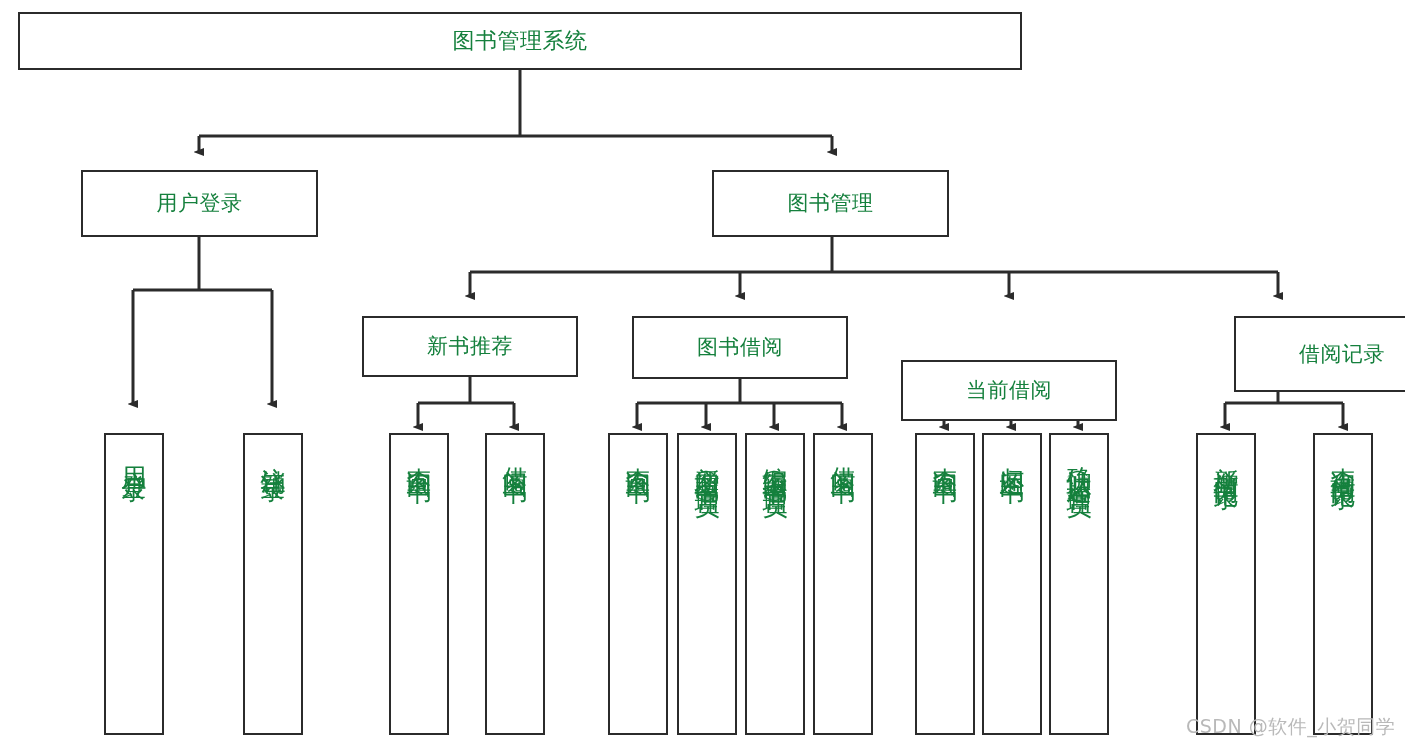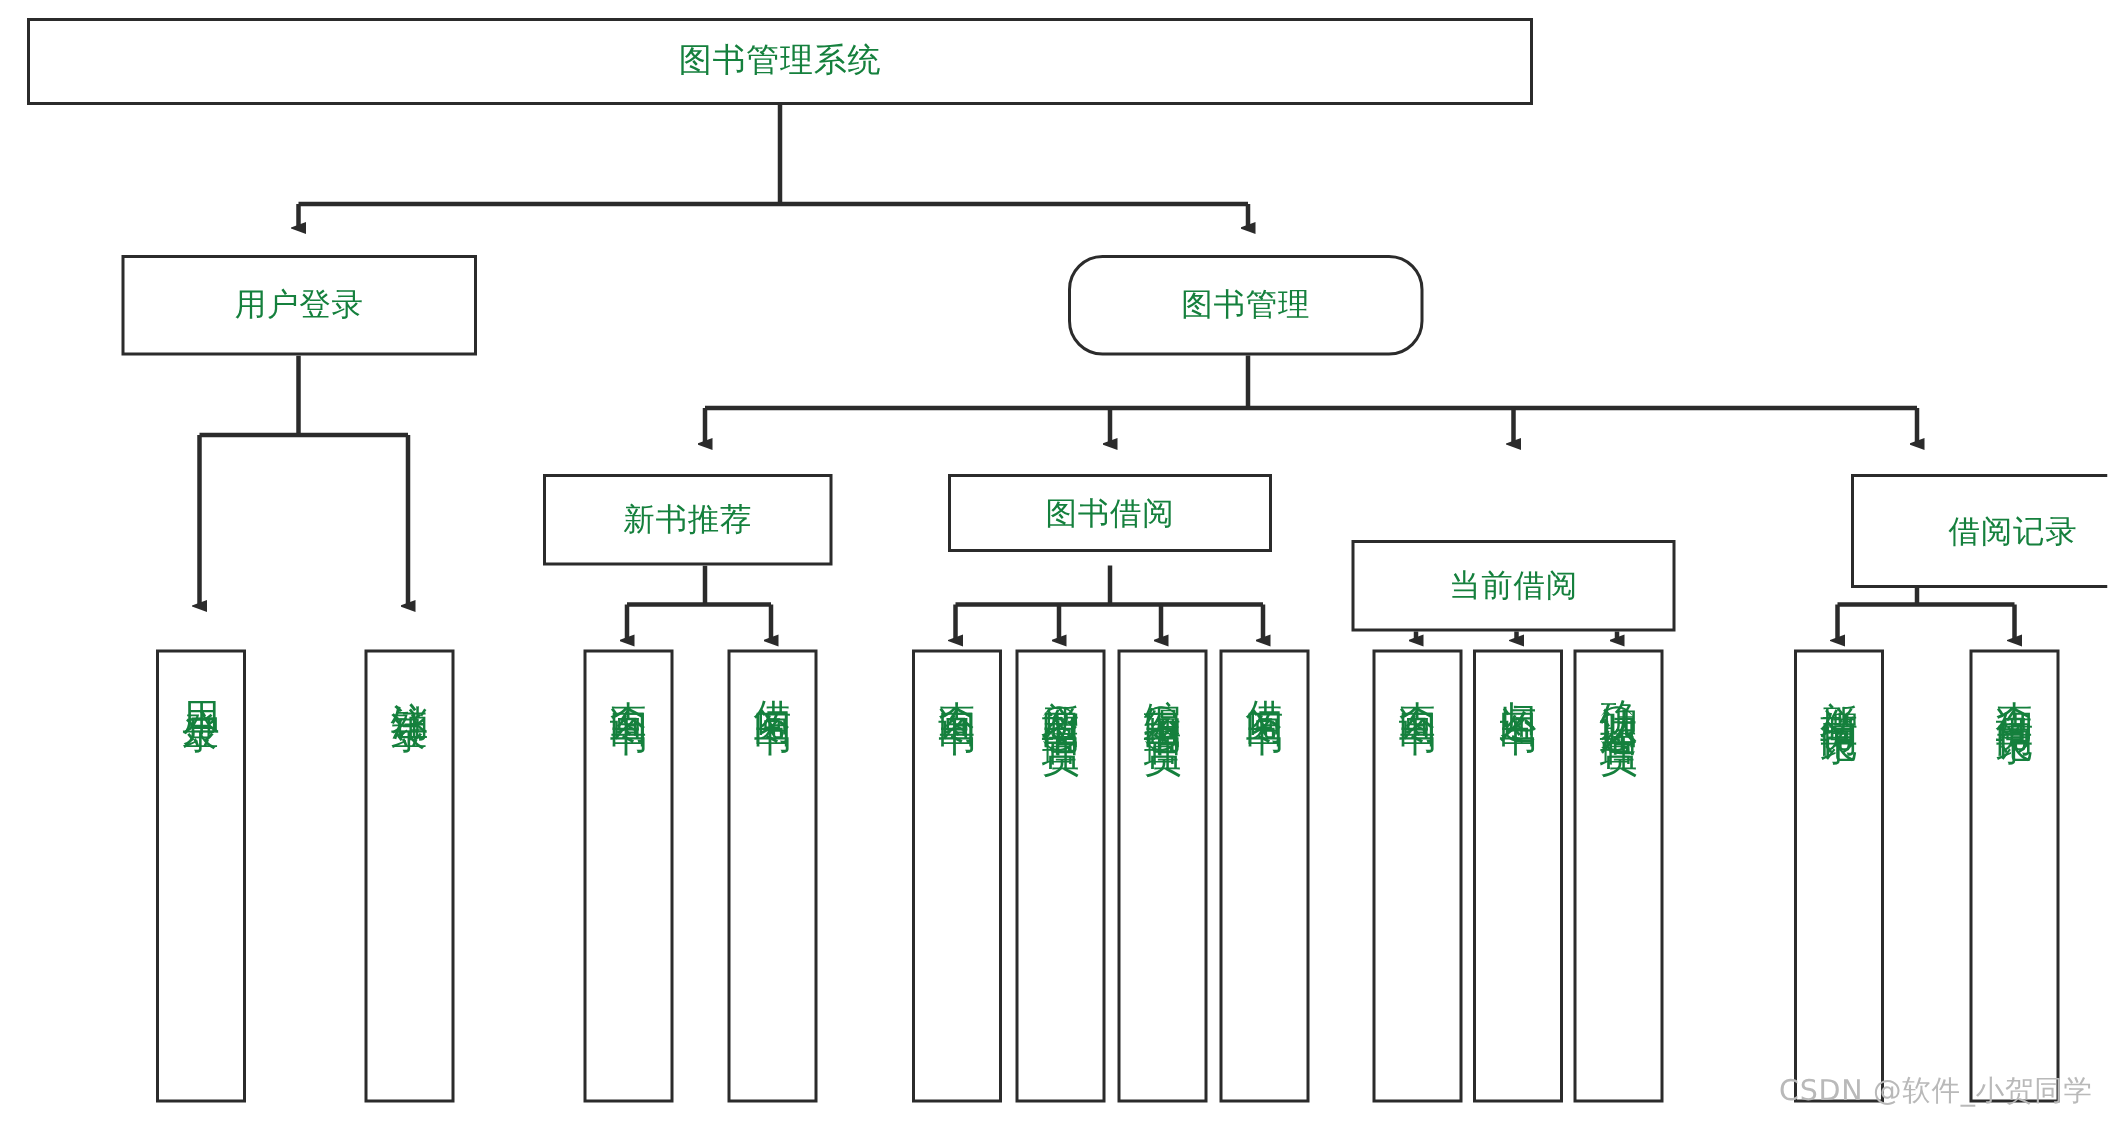--- a/index.html
+++ b/index.html
@@ -129,28 +129,28 @@
     </g>
   </svg>
 
   <div class="node horiz root" style="left:18px; top:12px; width:1004px; height:58px;">
     <span class="node-label">图书管理系统</span>
   </div>
 
   <div class="node horiz" style="left:81px; top:170px; width:237px; height:67px;">
     <span class="node-label">用户登录</span>
   </div>
-  <div class="node horiz" style="left:712px; top:170px; width:237px; height:67px;border-radius:23px;">
+  <div class="node horiz" style="left:712px; top:170px; width:237px; height:67px;">
     <span class="node-label">图书管理</span>
   </div>
 
-  <div class="node horiz" style="left:362px; top:316px; width:193px; height:61px;">
+  <div class="node horiz" style="left:362px; top:316px; width:216px; height:61px;">
     <span class="node-label">新书推荐</span>
   </div>
-  <div class="node horiz" style="left:632px; top:316px; width:216px; height:52px;">
+  <div class="node horiz" style="left:632px; top:316px; width:216px; height:63px;">
     <span class="node-label">图书借阅</span>
   </div>
   <div class="node horiz" style="left:901px; top:316px; width:216px; height:61px;margin-top:44px;">
     <span class="node-label">当前借阅</span>
   </div>
   <div class="node horiz" style="left:1234px; top:316px; width:216px; height:76px;">
     <span class="node-label">借阅记录</span>
   </div>
 
   <div class="node vert" style="left:104px; top:433px; width:60px; height:302px;">

